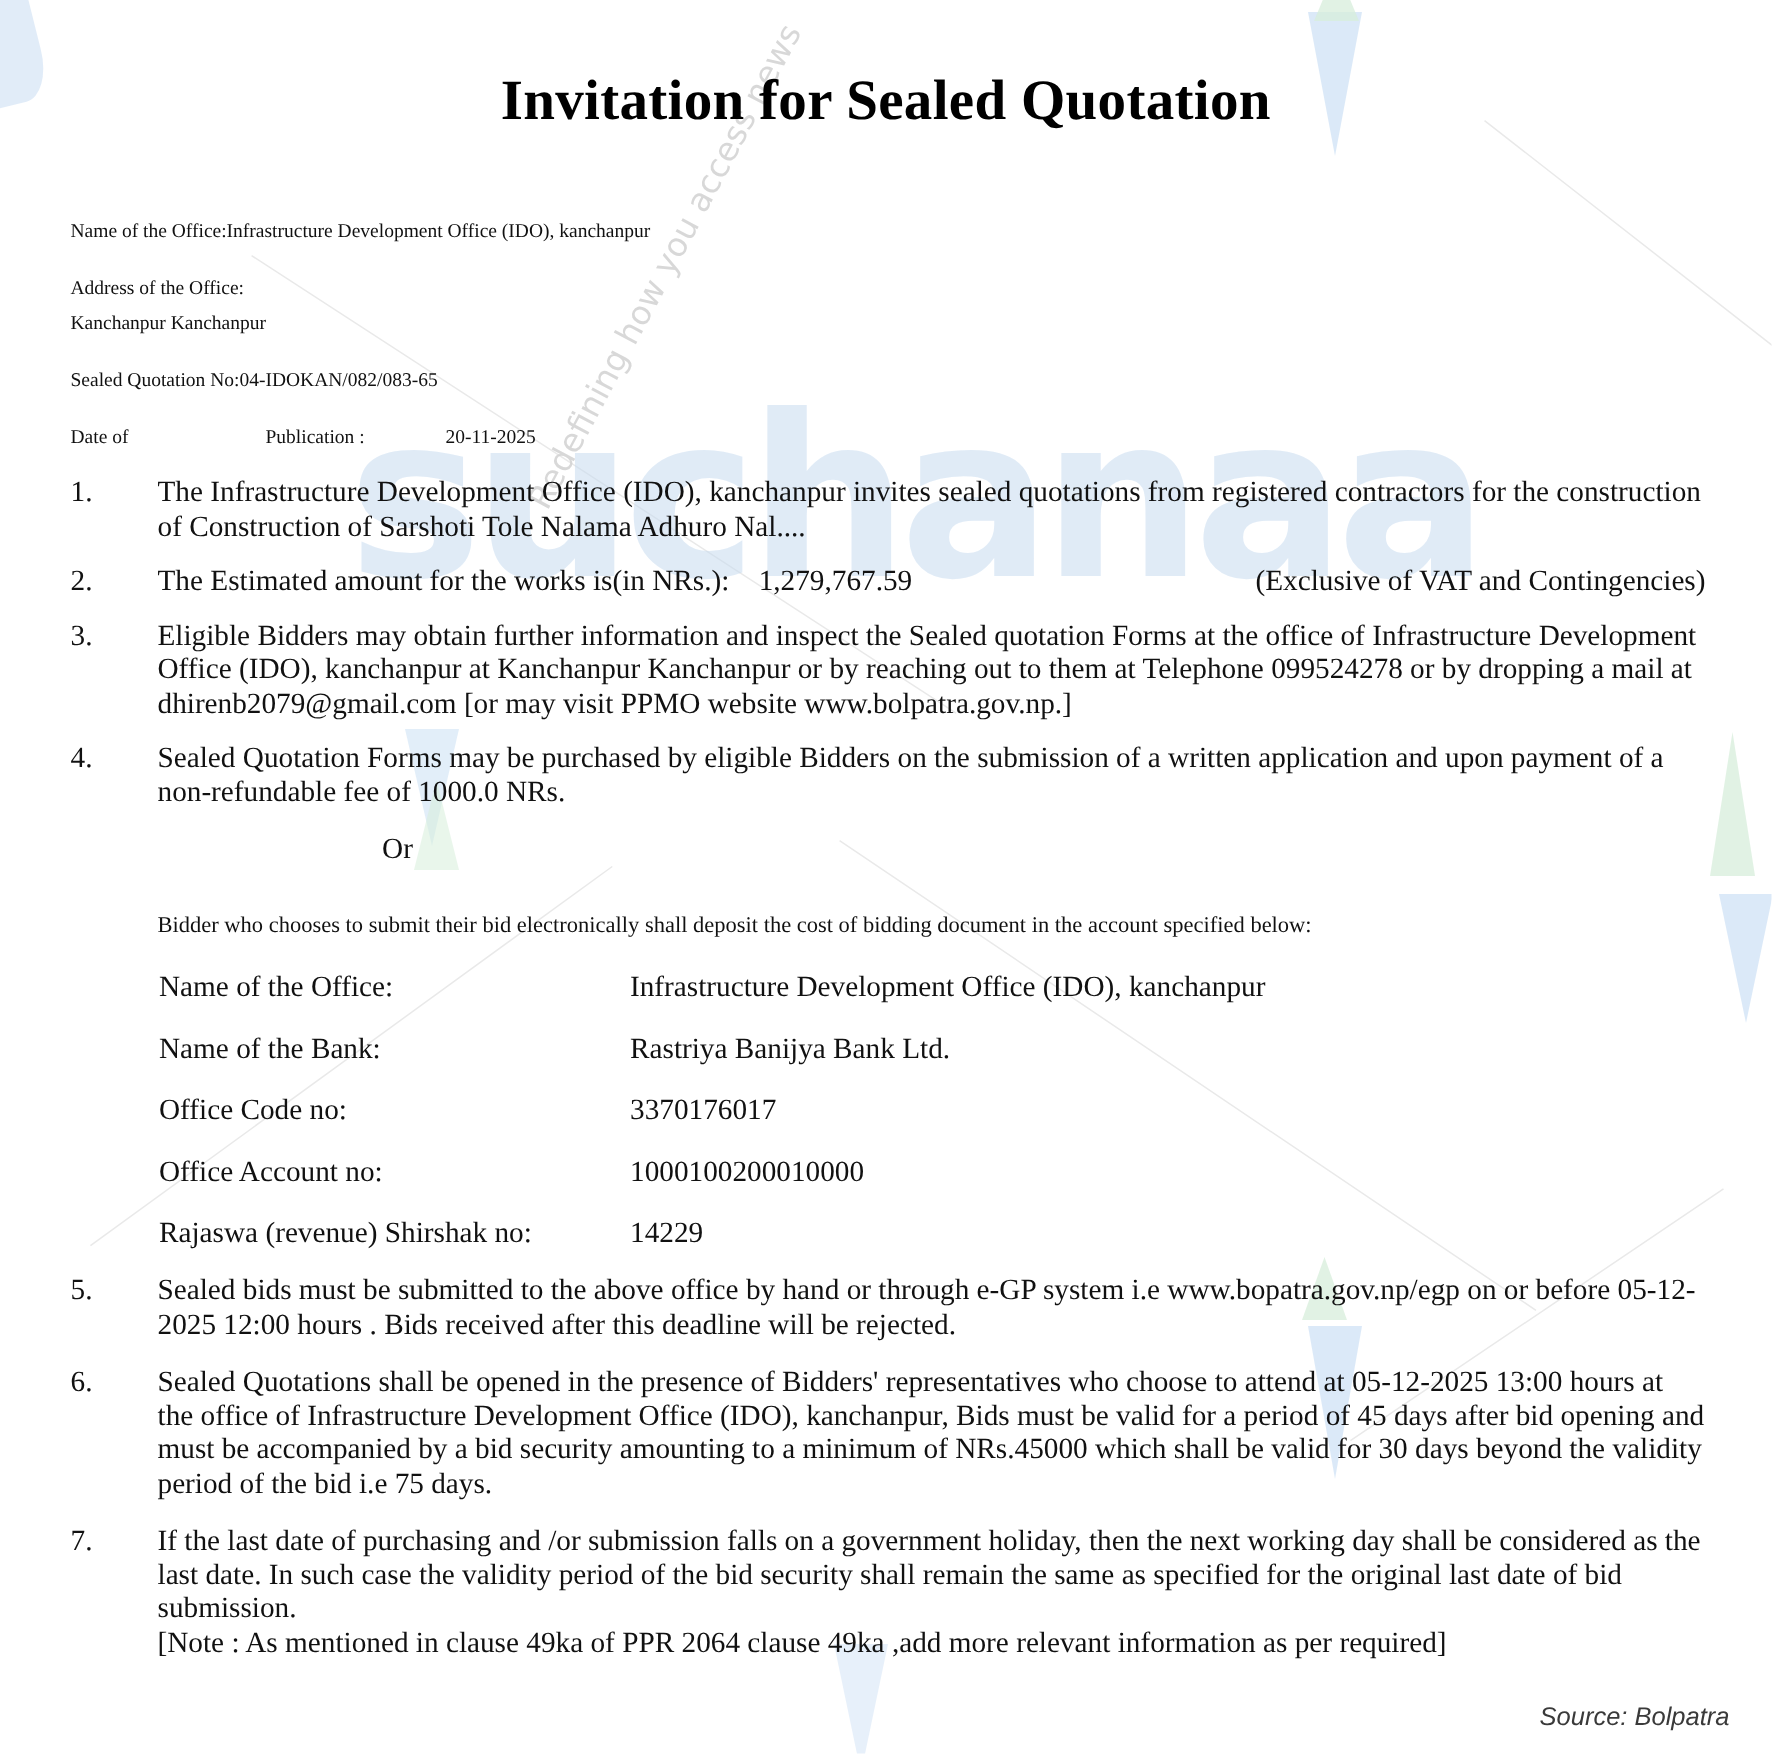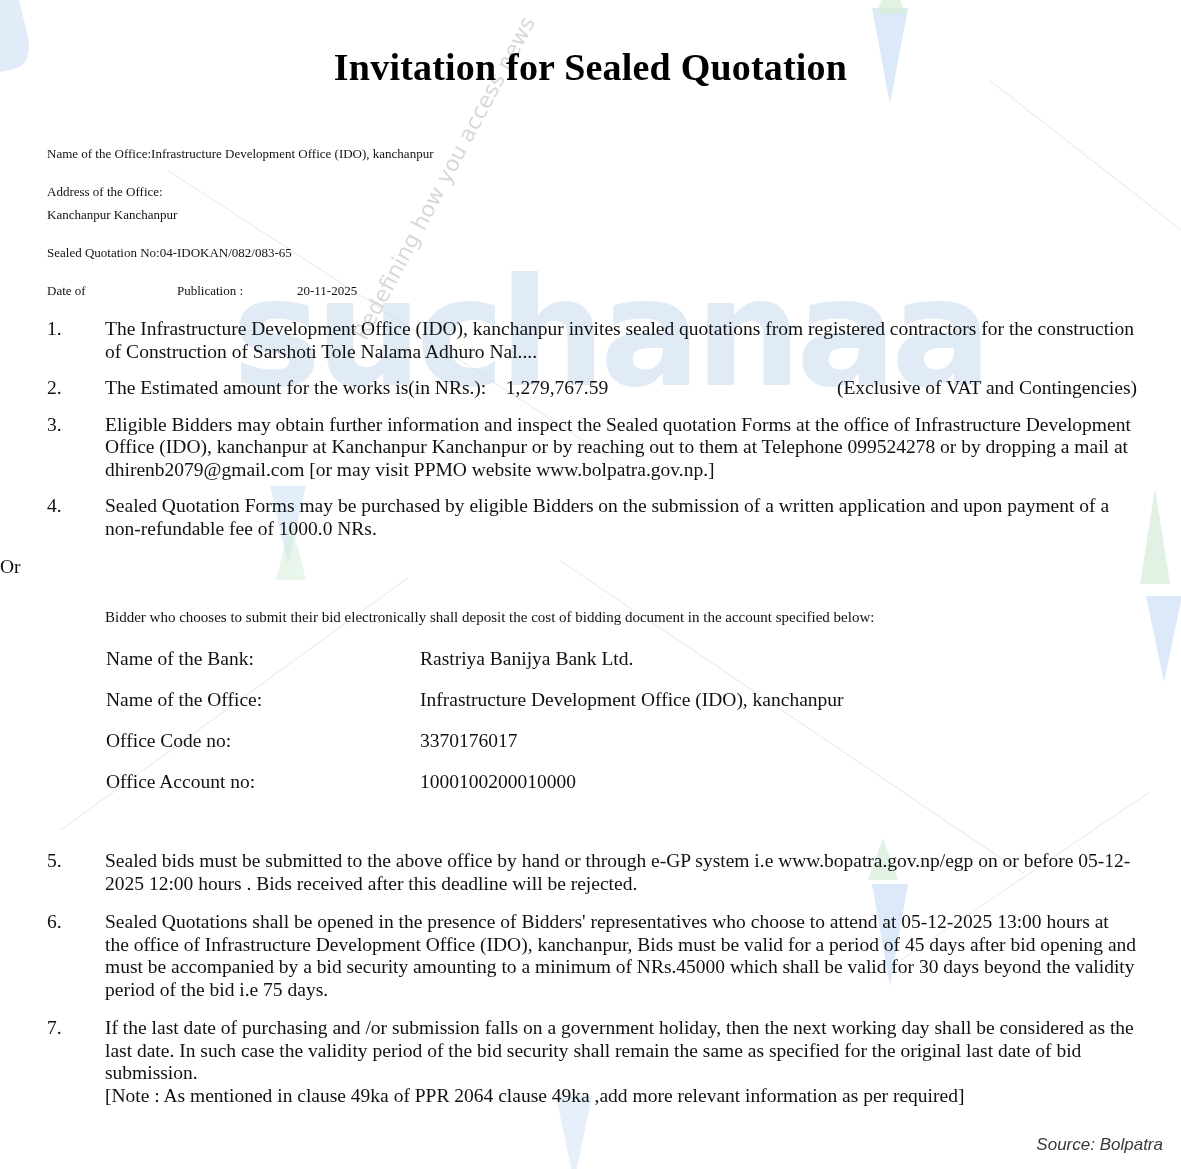--- a/index.html
+++ b/index.html
@@ -143,21 +143,21 @@
   .amount-note {
     padding-left: 170px;
     white-space: nowrap;
   }
 
   .or-line {
     position: absolute;
     left: 0;
     top: 556px;
     width: 530px;
-    text-align: left;
+    text-align: center;
     font-size: 19.5px;
   }
   .bid-elec {
     position: absolute;
     left: 105px;
     top: 606px;
     width: 1035px;
     font-size: 15px;
     line-height: 22.5px;
   }
@@ -181,21 +181,21 @@
     left: 47px;
     top: 850px;
     width: 1090px;
     font-size: 19.5px;
     line-height: 22.5px;
   }
   .clauses-tail .clause { margin-bottom: 16px; }
 
   .source {
     position: absolute;
-    right: 18px;
+    right: 28px;
     bottom: 14px;
     font-family: "Liberation Sans", "DejaVu Sans", sans-serif;
     font-style: italic;
     font-size: 17px;
     color: #3a3a3a;
   }
 </style>
 </head>
 <body>
 
@@ -273,34 +273,38 @@
 
   </div>
 
   <div class="or-line">Or</div>
 
   <div class="bid-elec">Bidder who chooses to submit their bid electronically shall deposit the cost of bidding document in the account specified below:</div>
 
   <table class="bank-table">
     <tbody>
       <tr>
+        <td class="lbl">Name of the Office:</td>
+        <td>Infrastructure Development Office (IDO), kanchanpur</td>
+      </tr>
+      <tr>
         <td class="lbl">Name of the Bank:</td>
         <td>Rastriya Banijya Bank Ltd.</td>
       </tr>
       <tr>
-        <td class="lbl">Name of the Office:</td>
-        <td>Infrastructure Development Office (IDO), kanchanpur</td>
-      </tr>
-      <tr>
         <td class="lbl">Office Code no:</td>
         <td>3370176017</td>
       </tr>
       <tr>
         <td class="lbl">Office Account no:</td>
         <td>1000100200010000</td>
+      </tr>
+      <tr>
+        <td class="lbl">Rajaswa (revenue) Shirshak no:</td>
+        <td>14229</td>
       </tr>
     </tbody>
   </table>
 
   <div class="clauses-tail">
 
     <div class="clause">
       <div class="clause-num">5.</div>
       <div class="clause-body">Sealed bids must be submitted to the above office by hand or through e-GP system i.e www.bopatra.gov.np/egp on or before 05-12-2025 12:00 hours . Bids received after this deadline will be rejected.</div>
     </div>

